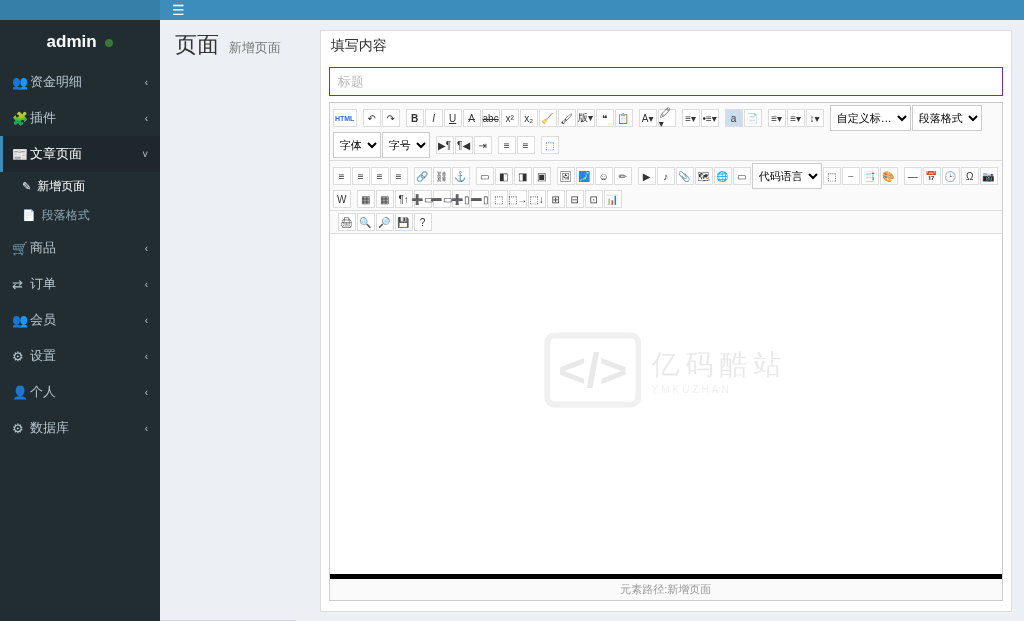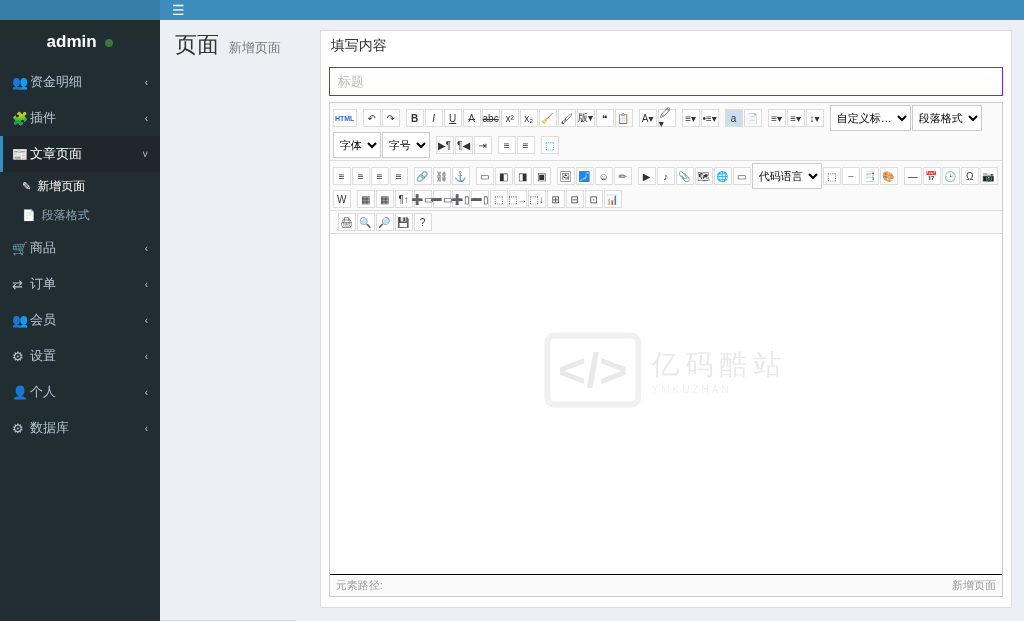--- a/index.html
+++ b/index.html
@@ -39,21 +39,21 @@
 .tbar { display: flex; flex-wrap: wrap; gap: 1px; padding: 2px 3px; border-bottom: 1px solid #ddd; background: #fafafa; align-items: center; }
 .tbtn { width: 18px; height: 18px; display: inline-flex; align-items: center; justify-content: center; font-size: 10px; color: #333; background: #fff; border: 1px solid #ddd; cursor: pointer; font-family: Arial; }
 .tbtn.html { width: 24px; font-size: 7px; font-weight: bold; color: #36c; }
 .tbtn.sep { width: 4px; border: none; background: transparent; }
 .tsel { height: 26px; font-size: 11px; border: 1px solid #ccc; background: #fff; padding: 0 2px; cursor: pointer; }
 .editor-canvas { height: 340px; background: #fff; position: relative; }
 .watermark { position: absolute; top: 40%; left: 50%; transform: translate(-50%,-50%); display: flex; align-items: center; gap: 10px; opacity: 0.12; }
 .watermark .wmicon { font-size: 48px; font-weight: bold; color: #555; border: 6px solid #888; border-radius: 10px; padding: 4px 8px; }
 .watermark .wmtxt { font-size: 28px; color: #555; letter-spacing: 6px; }
 .watermark .wmsub { font-size: 10px; color: #888; letter-spacing: 3px; }
-.editor-foot { display: flex; justify-content: space-between; padding: 3px 6px; border-top: 1px solid #000000; font-size: 11px; color: #999; background: #fafafa; }
+.editor-foot { display: flex; justify-content: center; padding: 3px 6px; border-top: 5px solid #000000; font-size: 11px; color: #999; background: #fafafa; }
 
 
 .u { font-style: normal; }
 </style>
 </head>
 <body>
 
 <div class="sidebar">
   <div class="brandbar"></div>
   <div class="userblock">

